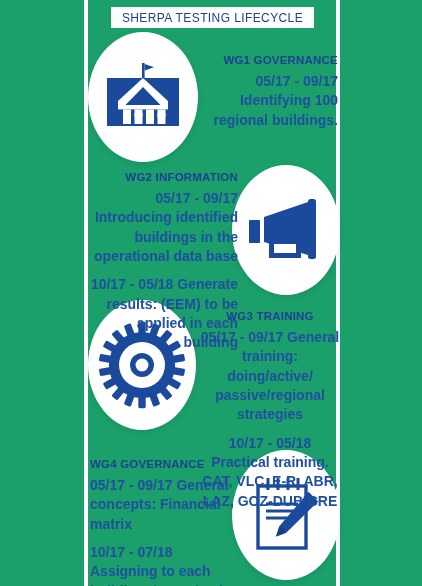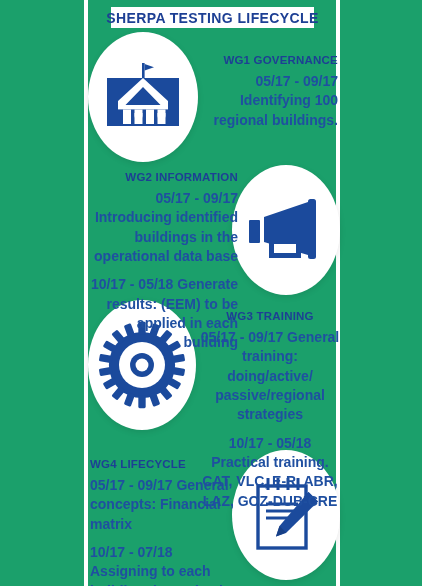--- a/index.html
+++ b/index.html
@@ -23,22 +23,22 @@
   .rail-right{left:336px;}
 
   
   .title-box{
     position:absolute;left:111px;top:7px;width:203px;height:21px;
     background:#ffffff;z-index:8;
     display:flex;align-items:center;justify-content:center;
   }
   .title-text{
     color:#1d3f94;
-    font-size:14px;
-    font-weight:bold;
+    font-size:12px;
+    font-weight:normal;
     letter-spacing:0.4px;
     white-space:nowrap;
     text-align:center;
   }
 
   
   .circle{
     position:absolute;border-radius:50%;
     background:#ffffff;z-index:4;
     box-shadow:0 2px 6px rgba(0,0,0,0.10);
@@ -188,18 +188,18 @@
     <p class="wg-para">10/17 - 05/18 Generate results: (EEM) to be applied in each building</p>
   </div>
 
   <div class="block b3">
     <div class="wg-head">WG3 TRAINING</div>
     <p class="wg-para">05/17 - 09/17 General training: doing/active/ passive/regional strategies</p>
     <p class="wg-para">10/17 - 05/18 Practical training. CAT, VLC, E-R, ABR, LAZ, GOZ-DUB-CRE</p>
   </div>
 
   <div class="block b4">
-    <div class="wg-head">WG4 LIFECYCLE</div>
+    <div class="wg-head">WG4 GOVERNANCE</div>
     <p class="wg-para">05/17 - 09/17 General concepts: Financial matrix</p>
     <p class="wg-para">10/17 - 07/18 Assigning to each building the optimal financial model</p>
   </div>
 
 </div>
 
 </body></html>

